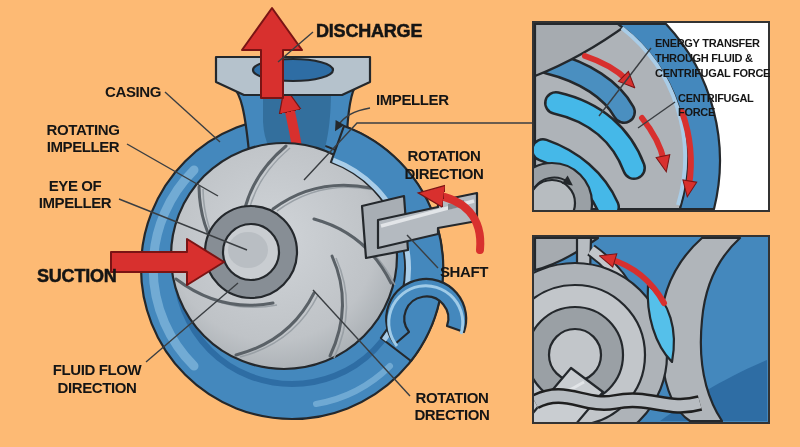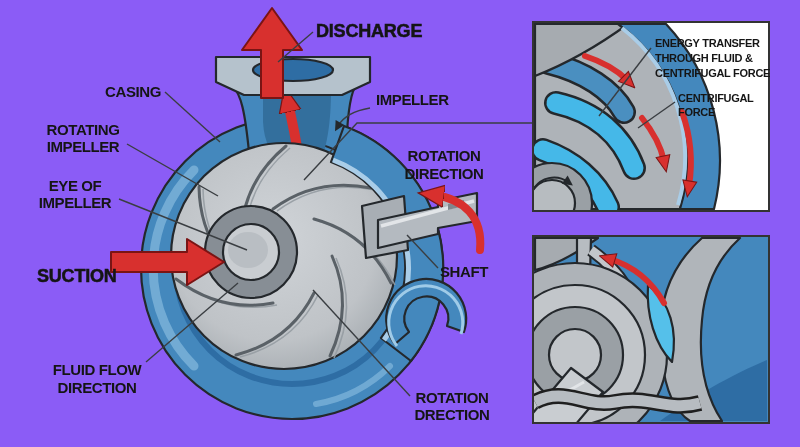--- a/index.html
+++ b/index.html
@@ -1,16 +1,16 @@
 <!DOCTYPE html>
 <html><head>
 <meta charset="utf-8">
 <style>
   html,body{margin:0;padding:0;background:#ffffff;}
-  #stage{position:relative;width:800px;height:447px;background:#8b5cf6;overflow:hidden;}
+  #stage{position:relative;width:800px;height:447px;background:#fdba74;overflow:hidden;}
   svg{display:block;}
   .lbl{font-family:"Liberation Sans",sans-serif;font-weight:bold;font-size:15px;fill:#151515;letter-spacing:-0.4px;}
   .lbl-xl{font-family:"Liberation Sans",sans-serif;font-weight:bold;font-size:18px;fill:#151515;letter-spacing:-0.2px;stroke:#151515;stroke-width:0.5;}
   .lbl-sm{font-family:"Liberation Sans",sans-serif;font-weight:bold;font-size:11px;fill:#151515;letter-spacing:-0.3px;}
   .leader{stroke:#3a3e42;stroke-width:1.4;fill:none;}
   .outline{stroke:#24282c;stroke-width:2.2;stroke-linejoin:round;}
 </style>
 </head>
 <body>
 

